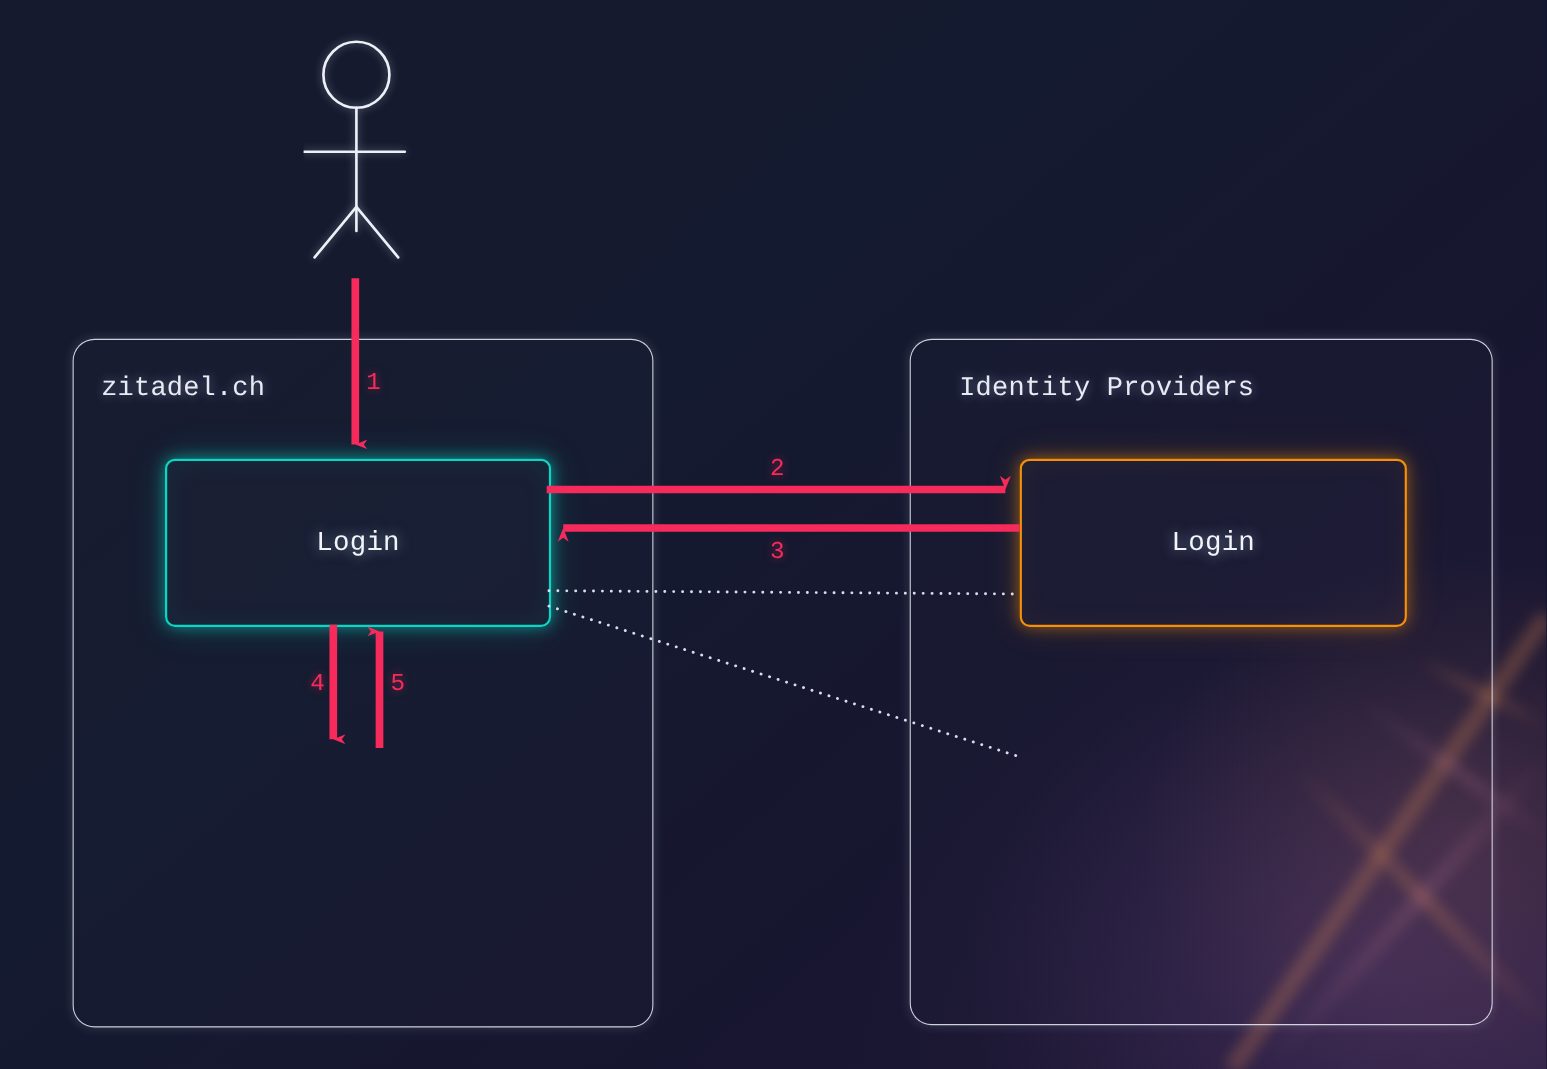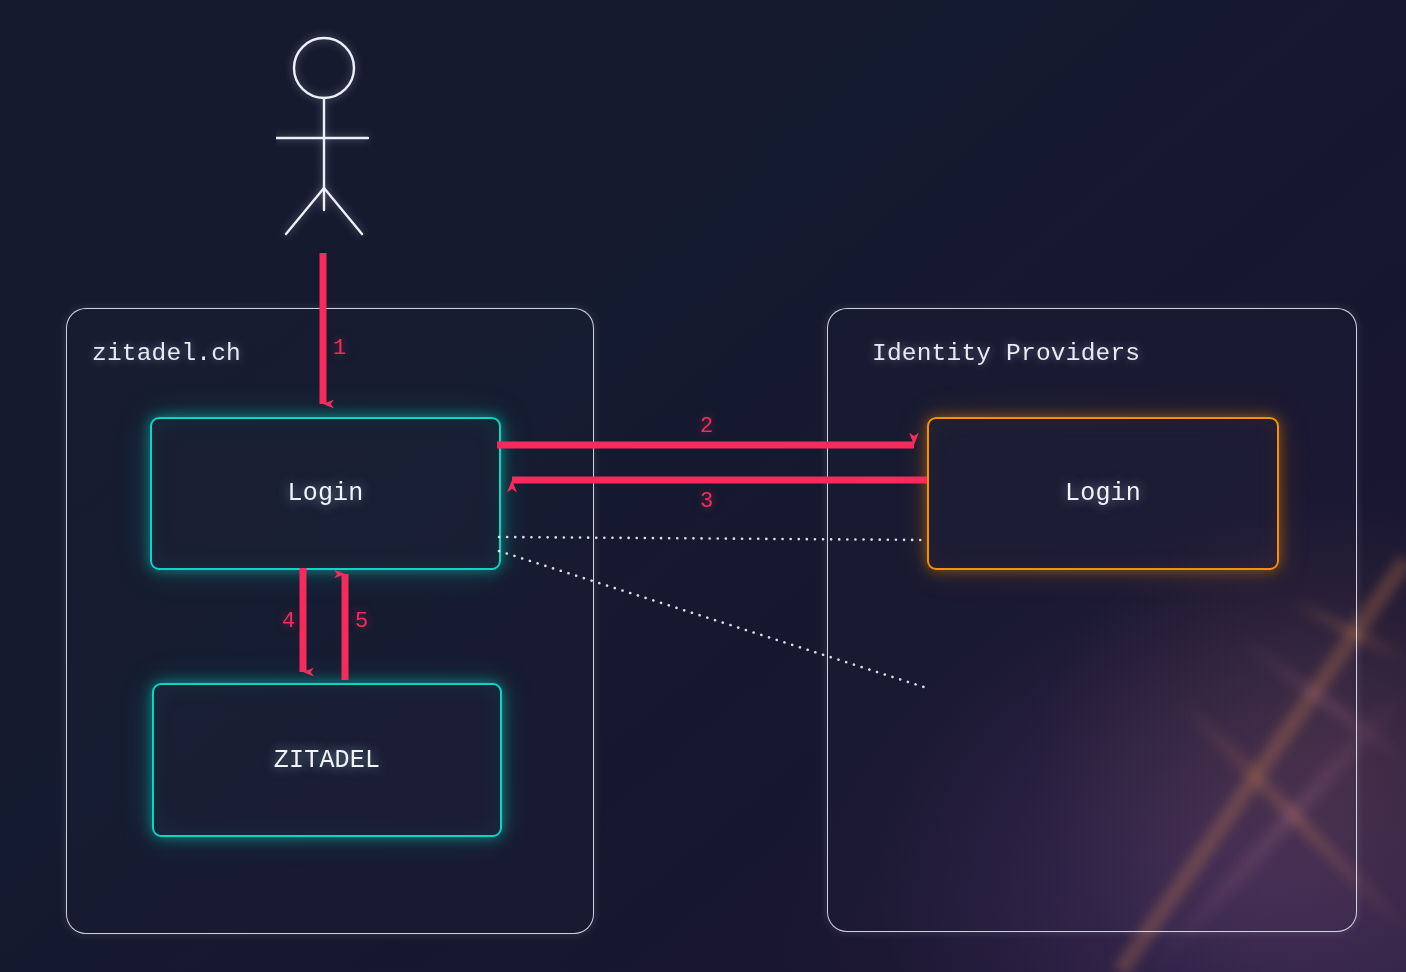--- a/index.html
+++ b/index.html
@@ -130,23 +130,20 @@
   <div class="panel" style="left:66px; top:308px; width:526px; height:624px;"></div>
   <div class="panel-label" style="left:92px; top:340px;">zitadel.ch</div>
 
   <div class="panel" style="left:827px; top:308px; width:528px; height:622px;"></div>
   <div class="panel-label" style="left:872px; top:340px;">Identity Providers</div>
 
   <div class="node cyan" style="left:150px; top:417px; width:347px; height:149px;">
     <span>Login</span>
   </div>
 
-  <div class="node cyan" style="left:152px; top:683px; width:346px; height:150px;">
-    <span>ZITADEL</span>
-  </div>
 
   <div class="node orange" style="left:927px; top:417px; width:348px; height:149px;">
     <span>Login</span>
   </div>
 
 
   <svg class="arrows" width="1406" height="972" viewBox="0 0 1406 972">
     <defs>
       <marker id="ah-down" markerWidth="14" markerHeight="14" refX="4.4" refY="11" orient="auto" markerUnits="userSpaceOnUse">
         <path d="M0,0 L4.4,11 L8.8,0 L4.4,3.2 Z" fill="#f72a5c"></path>

